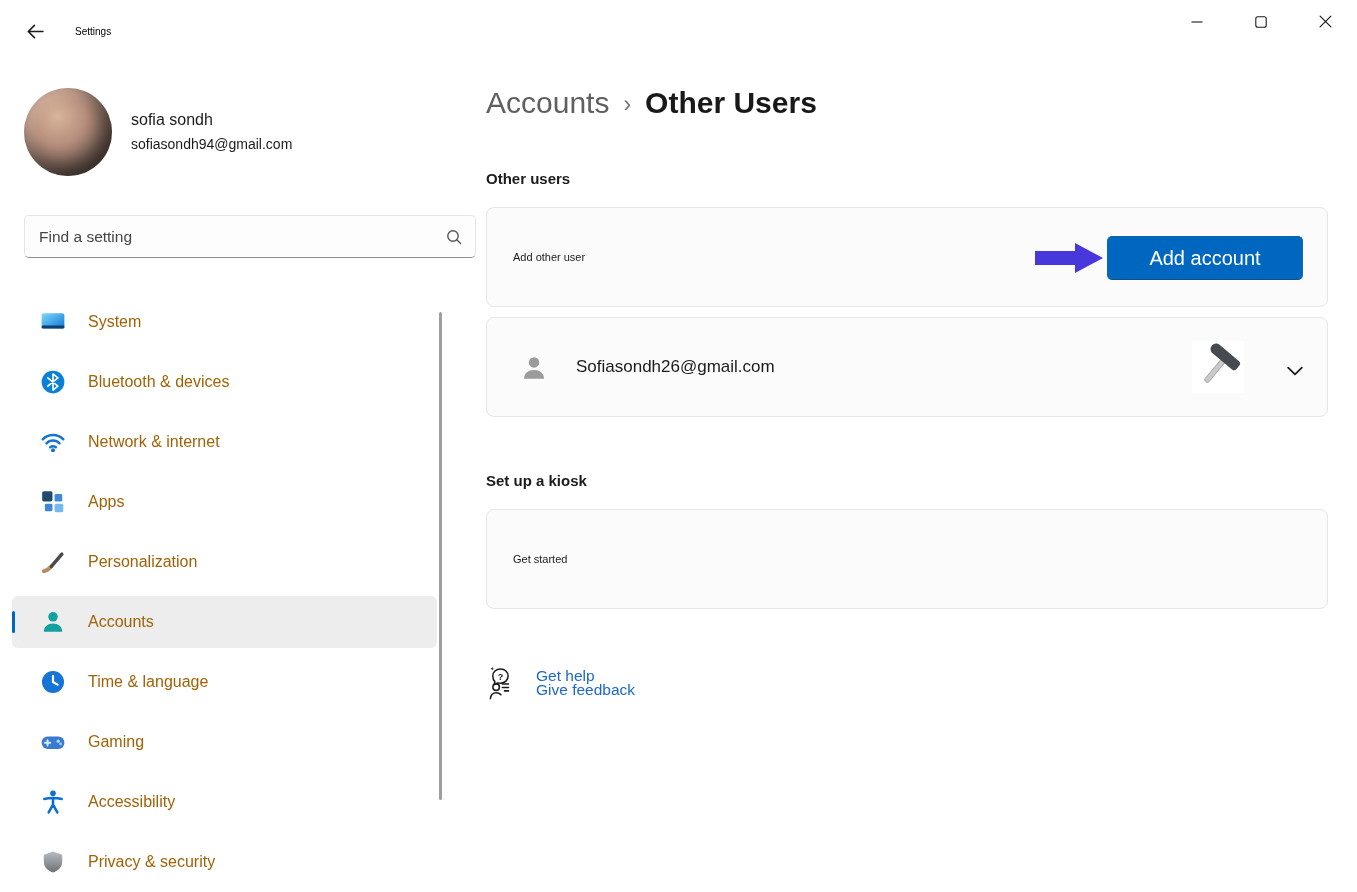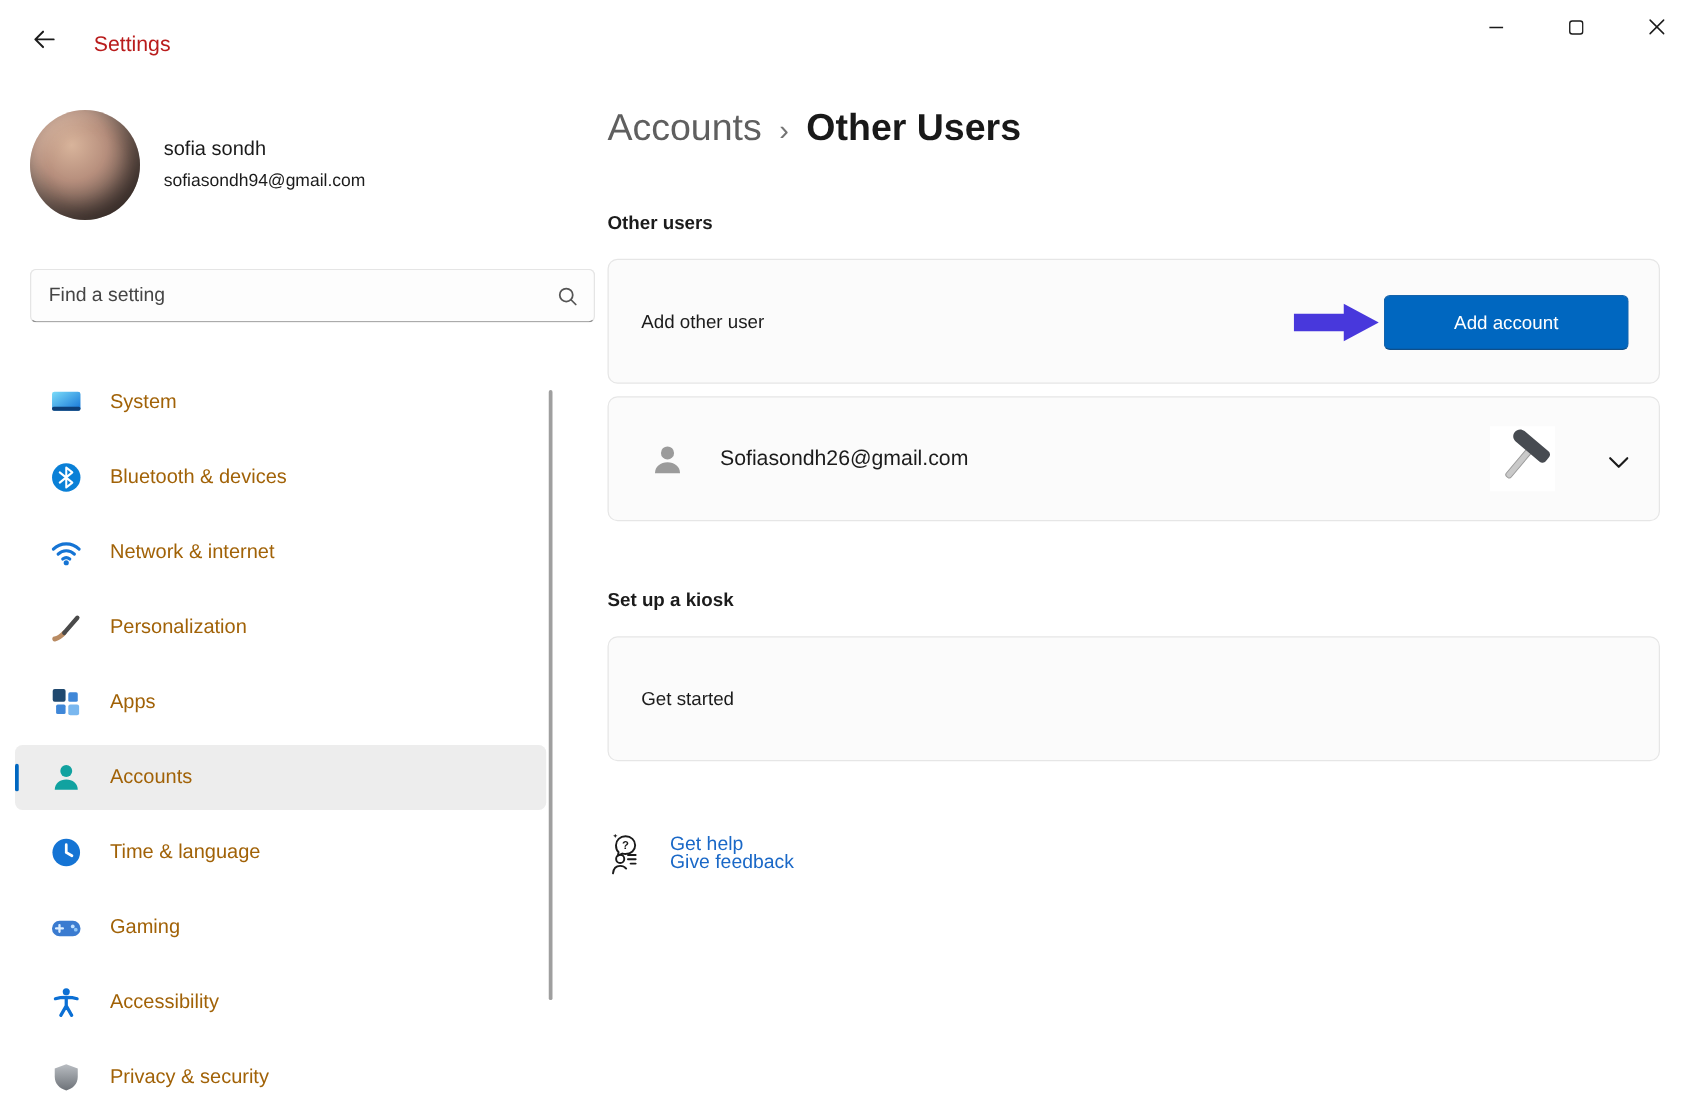--- a/index.html
+++ b/index.html
@@ -3,21 +3,21 @@
 <meta charset="utf-8">
 <style>
   * { margin:0; padding:0; box-sizing:border-box; }
   html,body { width:1357px; height:892px; overflow:hidden; }
   body { font-family:"Liberation Sans","DejaVu Sans",sans-serif; background:#ffffff; color:#1b1b1b; }
   #app { position:relative; width:1357px; height:892px; background:#ffffff; }
 
   
   .titlebar { position:absolute; left:0; top:0; width:100%; height:56px; }
   .back-btn { position:absolute; left:16px; top:16px; width:38px; height:34px; border:none; background:transparent; border-radius:5px; cursor:pointer; display:flex; align-items:center; justify-content:center; }
-  .win-title { position:absolute; left:75px; top:26px; font-size:17px; color:#b91c1c; }
+  .win-title { position:absolute; left:75px; top:26px; font-size:10px; color:#000000; }
   .win-controls { position:absolute; right:0; top:0; height:46px; display:flex; }
   .win-btn { width:64px; height:46px; border:none; background:transparent; display:flex; align-items:center; justify-content:center; cursor:pointer; }
 
   
   .sidebar { position:absolute; left:0; top:56px; width:460px; bottom:0; }
   .avatar { position:absolute; left:24px; top:32px; width:88px; height:88px; border-radius:50%;
             background: radial-gradient(circle at 38% 32%, #d8b49b 0%, #b78f7d 35%, #6e5a52 70%, #3c332f 100%);
             box-shadow: inset -8px -10px 18px rgba(20,15,12,.55), inset 6px 6px 12px rgba(255,240,225,.25); }
   .profile-name { position:absolute; left:131px; top:55px; font-size:16px; font-weight:normal; }
   .profile-email { position:absolute; left:131px; top:80px; font-size:14px; color:#1b1b1b;text-align:right; }
@@ -48,25 +48,25 @@
   .crumb-current { color:#191919; font-weight:600; }
 
   .section-heading { position:absolute; left:0; font-size:15px; font-weight:600; color:#1b1b1b; }
   .h-other-users { top:114px; }
   .h-kiosk { top:416px; }
 
   .card { position:absolute; left:0; width:842px; height:100px; background:#fbfbfb; border:1px solid #e6e6e6; border-radius:8px; }
   .card-1 { top:151px; }
   .card-2 { top:261px; }
   .card-3 { top:453px; }
-  .card-label { position:absolute; left:26px; top:0; height:100%; display:flex; align-items:center; font-size:15px; color:#1b1b1b; }
+  .card-label { position:absolute; left:26px; top:0; height:100%; display:flex; align-items:center; font-size:11px; color:#1b1b1b; }
 
   .add-account-btn { position:absolute; right:24px; top:28px; width:196px; height:44px; background:#0067c0; color:#ffffff;
                      border:1px solid #1464ad; border-bottom-color:#0f4f8a; border-radius:5px; font-family:inherit;
-                     font-size:15px; cursor:pointer; }
+                     font-size:20px; cursor:pointer; }
   .annotation-arrow { position:absolute; right:222px; top:32px; width:70px; height:36px; pointer-events:none; }
 
   .account-row-icon { position:absolute; left:32px; top:35px; }
   .account-email { position:absolute; left:89px; top:0; height:100%; display:flex; align-items:center; font-size:17px; color:#1b1b1b; }
   .hammer-img { position:absolute; right:83px; top:23px; width:52px; height:52px; background:#ffffff; display:flex; align-items:center; justify-content:center; }
   .row-chevron { position:absolute; right:24px; top:44px; cursor:pointer; }
 
   .help-row { position:absolute; left:0; height:32px; display:flex; align-items:center; cursor:pointer; }
   .help-row-1 { top:604px; }
   .help-row-2 { top:618px; }
@@ -167,38 +167,38 @@
               <circle cx="12" cy="19.6" r="1.9" fill="#1574d4"></circle>
             </svg>
         </span>
         <span class="nav-label">Network &amp; internet</span>
       </div>
 
       <div class="nav-item">
 
         <span class="nav-icon">
           <svg viewBox="0 0 24 24" width="26" height="26">
-              <path d="M3.5 20.5 C6.2 20 8.2 18.4 10.5 16" stroke="#b98b63" stroke-width="3.6" fill="none" stroke-linecap="round"></path>
-              <path d="M10.5 16 L20.2 4.8" stroke="#4a4a4a" stroke-width="3.2" fill="none" stroke-linecap="round"></path>
-            </svg>
-        </span>
-        <span class="nav-label">Personalization</span>
-      </div>
-
-      <div class="nav-item">
-
-        <span class="nav-icon">
-          <svg viewBox="0 0 24 24" width="26" height="26">
               <rect x="2" y="2" width="9.5" height="9.5" rx="1.5" fill="#20496f"></rect>
               <rect x="13.5" y="4.5" width="7" height="7" rx="1.2" fill="#3f87d8"></rect>
               <rect x="4.5" y="13.5" width="7" height="7" rx="1.2" fill="#3f87d8"></rect>
               <rect x="13.5" y="13.5" width="8" height="8" rx="1.5" fill="#79b7ef"></rect>
             </svg>
         </span>
         <span class="nav-label">Apps</span>
+      </div>
+
+      <div class="nav-item">
+
+        <span class="nav-icon">
+          <svg viewBox="0 0 24 24" width="26" height="26">
+              <path d="M3.5 20.5 C6.2 20 8.2 18.4 10.5 16" stroke="#b98b63" stroke-width="3.6" fill="none" stroke-linecap="round"></path>
+              <path d="M10.5 16 L20.2 4.8" stroke="#4a4a4a" stroke-width="3.2" fill="none" stroke-linecap="round"></path>
+            </svg>
+        </span>
+        <span class="nav-label">Personalization</span>
       </div>
 
       <div class="nav-item selected">
         <span class="accent"></span>
         <span class="nav-icon">
           <svg viewBox="0 0 24 24" width="26" height="26">
               <circle cx="12" cy="7.2" r="4.4" fill="#11a2a0"></circle>
               <path d="M3.5 21 c0-4.8 3.8-7.6 8.5-7.6 s8.5 2.8 8.5 7.6 z" fill="#11a2a0"></path>
             </svg>
         </span>

